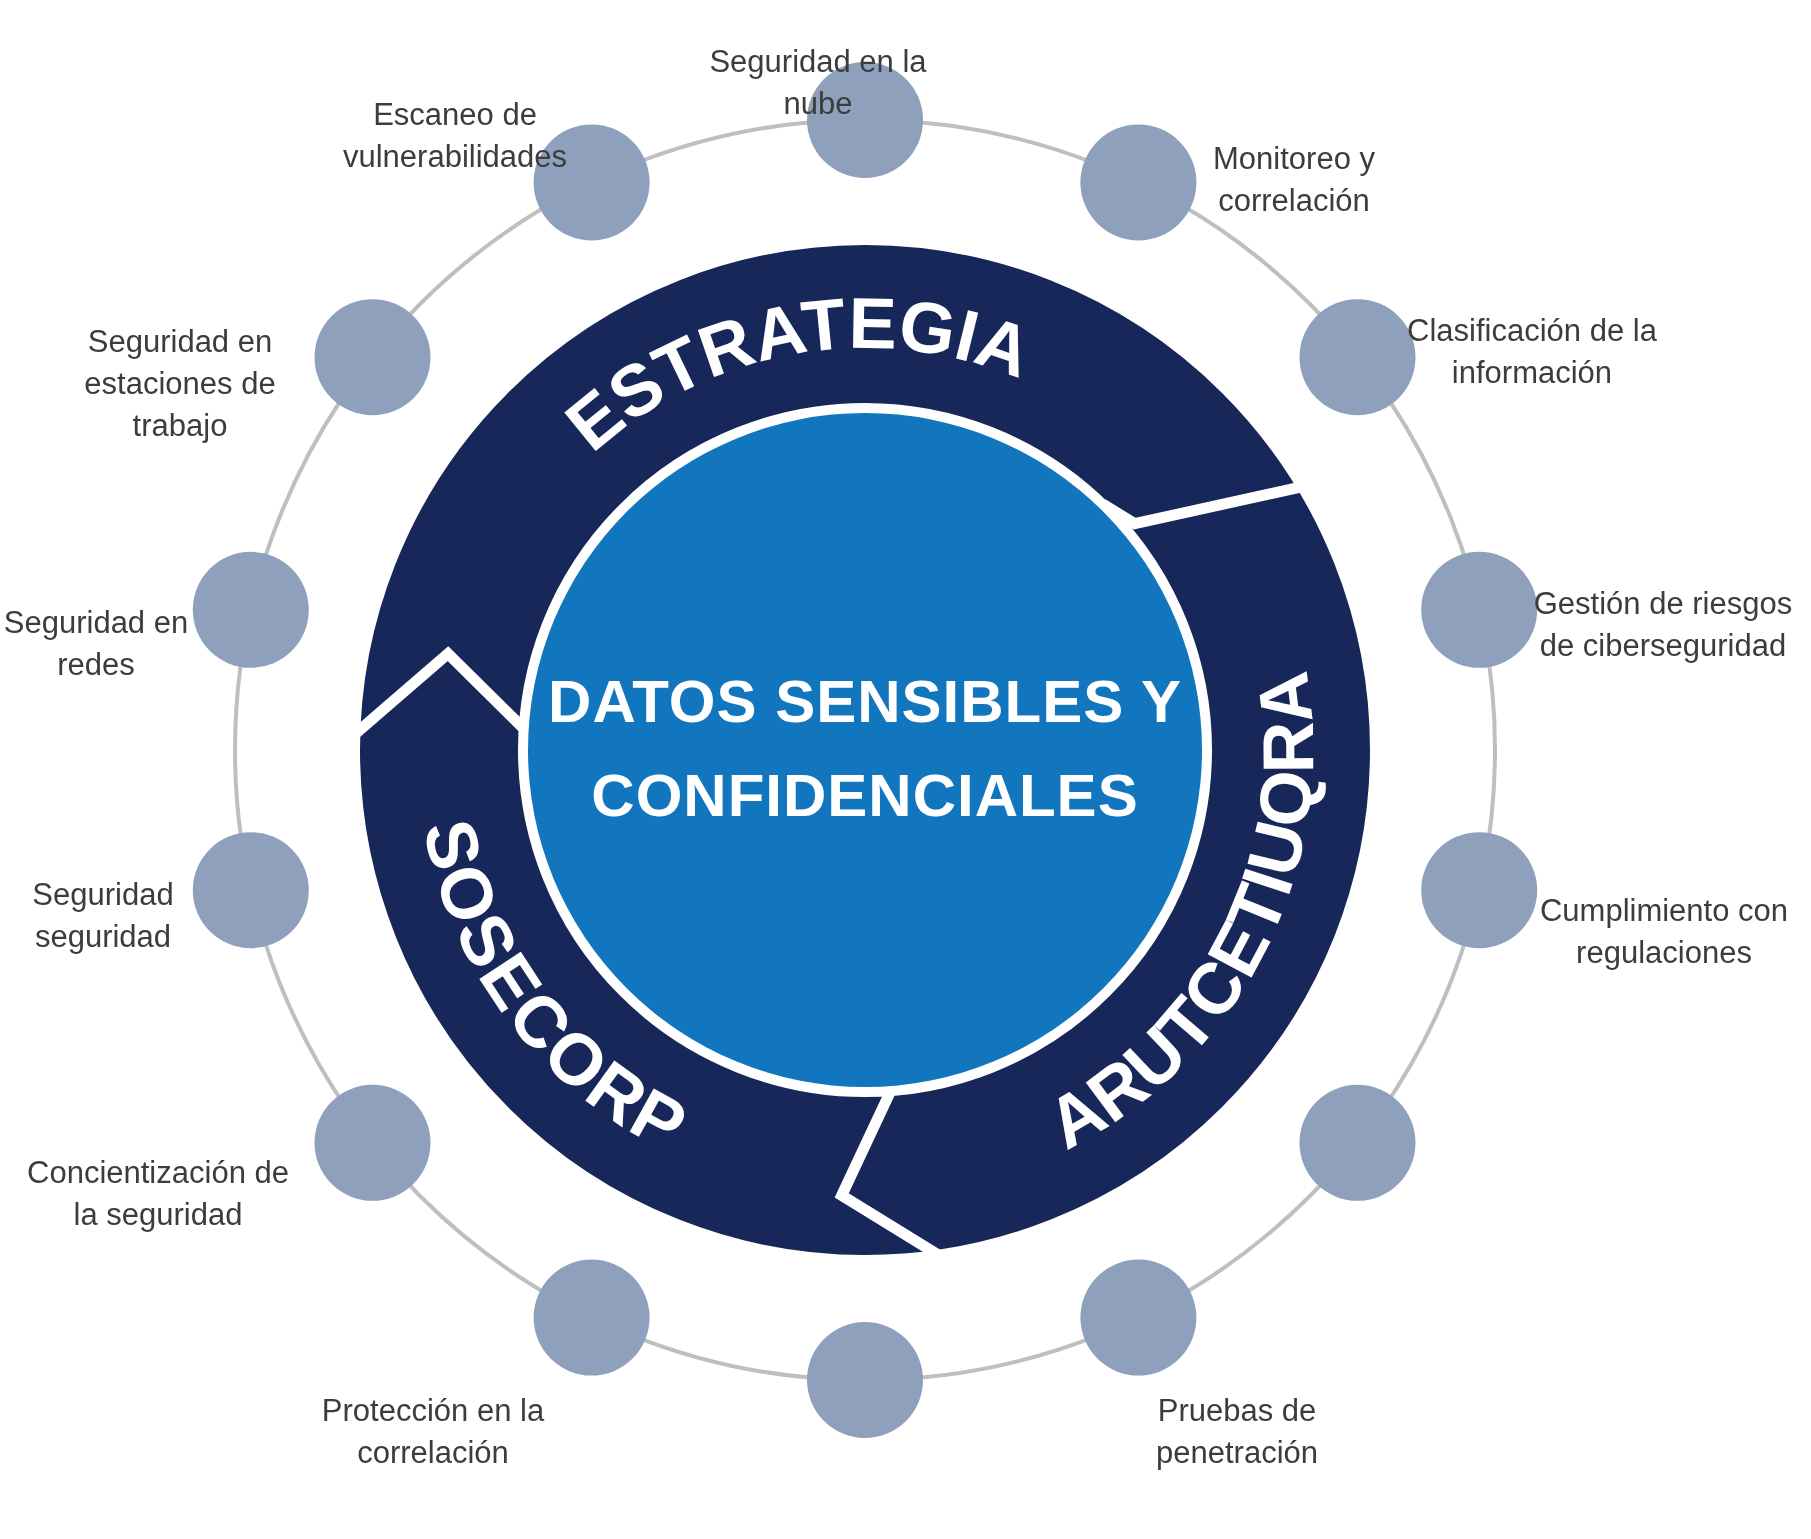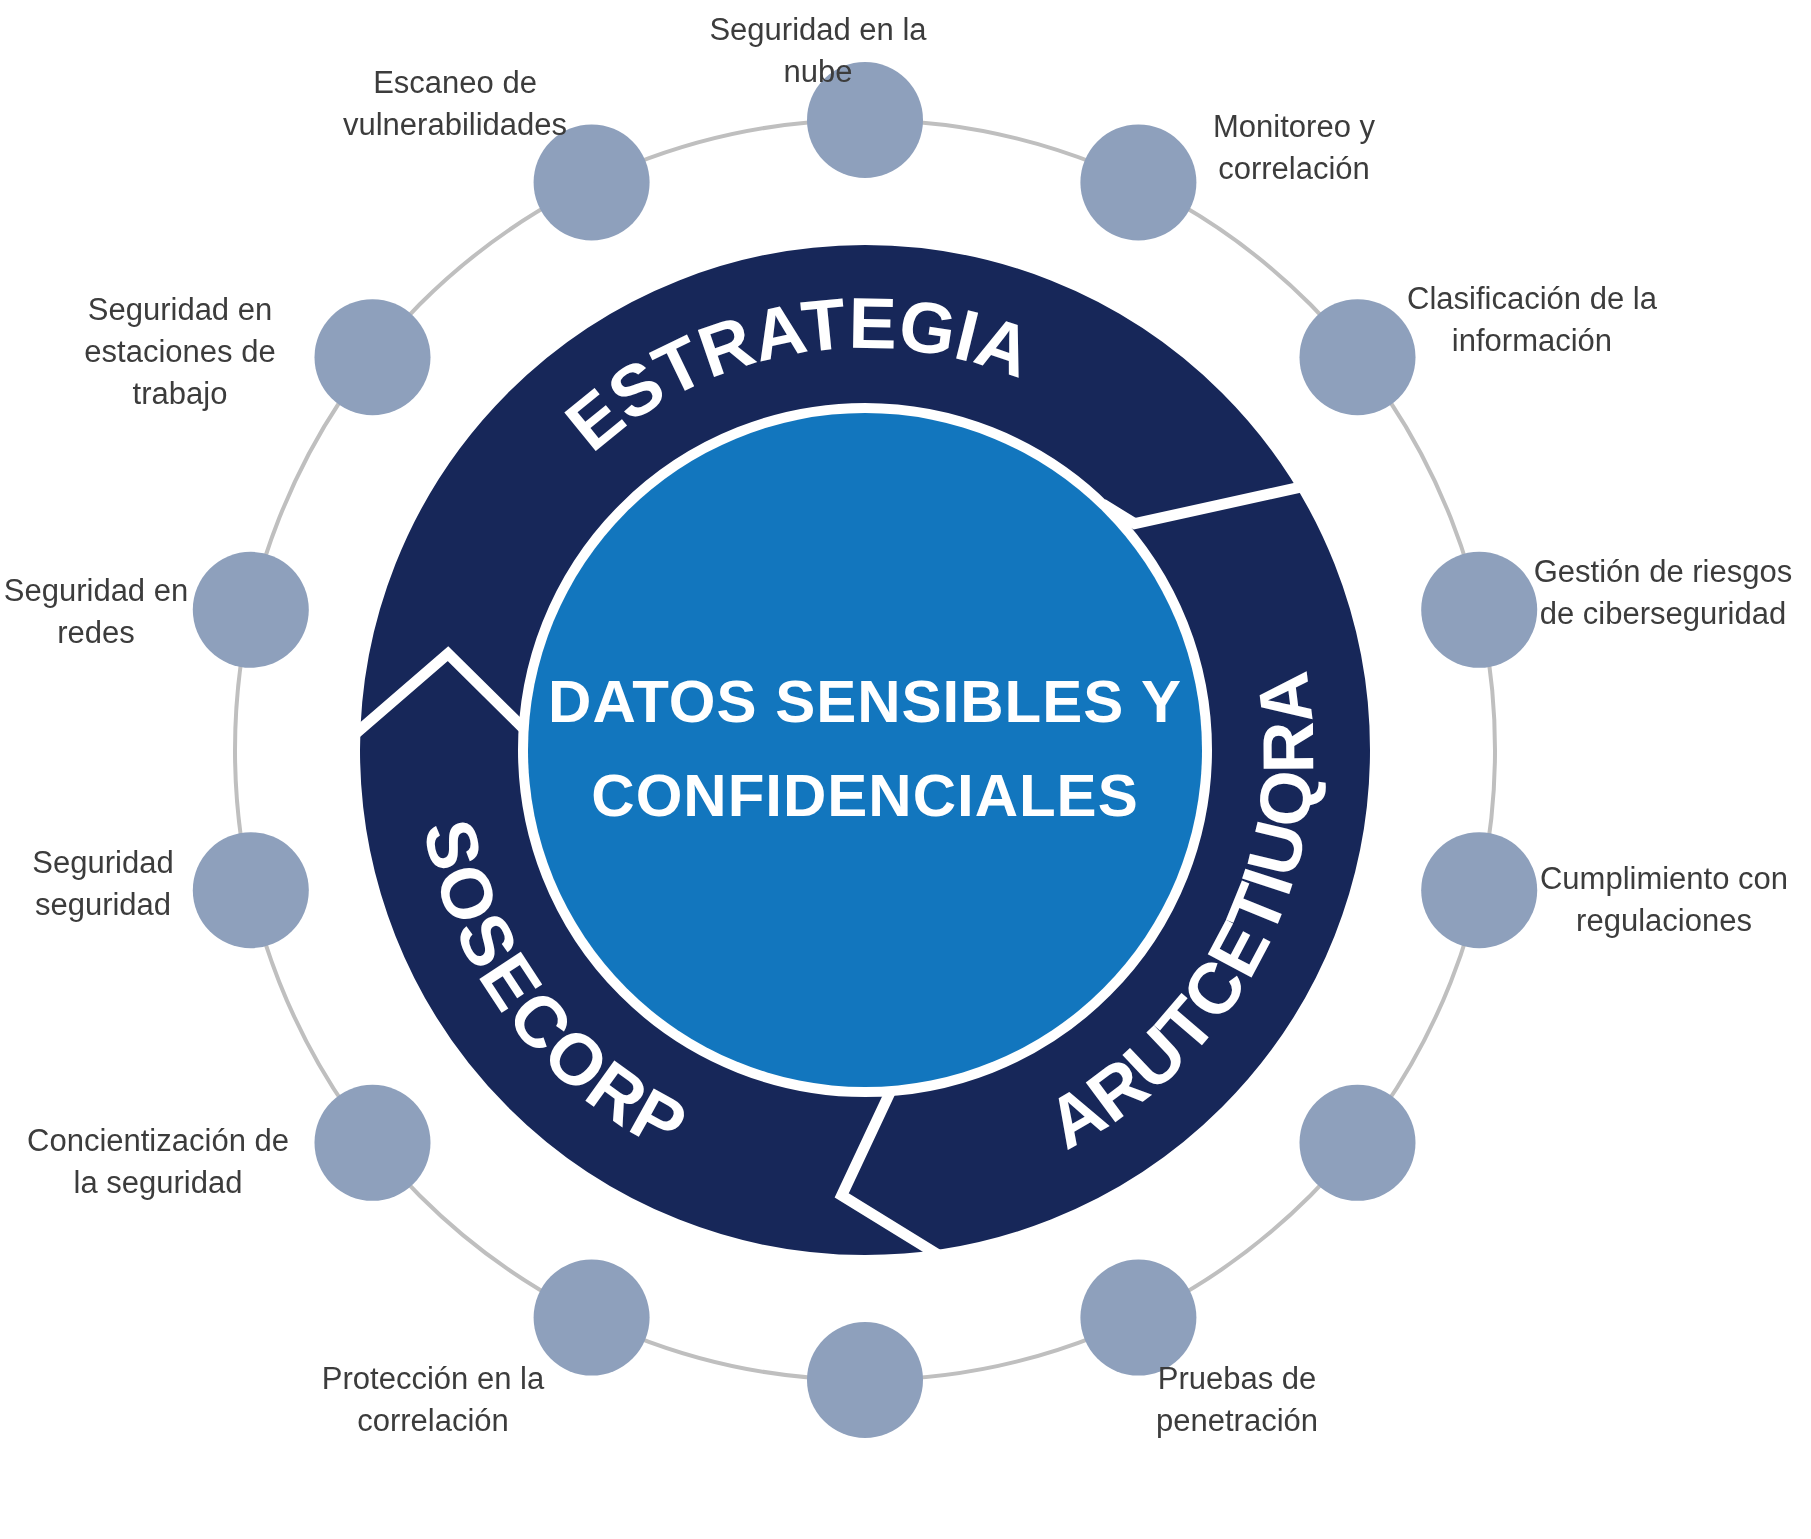--- a/index.html
+++ b/index.html
@@ -13,21 +13,21 @@
   .core{fill:#1276be;}
   .ring-word{fill:#ffffff;font-weight:700;font-size:72px;
              font-family:"Liberation Sans","DejaVu Sans",sans-serif;}
   .ring-word-estrategia{letter-spacing:0px;}
   .ring-word-arquitectura{letter-spacing:0px;}
   .ring-word-procesos{letter-spacing:2px;}
   .core-title{fill:#ffffff;font-weight:700;font-size:60px;letter-spacing:1px;
               font-family:"Liberation Sans","DejaVu Sans",sans-serif;}
   .nlabel{position:absolute;transform:translate(-50%,-50%);width:max-content;
           white-space:pre-line;text-align:center;color:#3c3c3c;
-          font-size:31px;line-height:42px;}
+          font-size:31px;line-height:42px;margin-top:32px;}
 </style>
 </head>
 <body>
 
 <div class="stage">
   <svg width="1811" height="1539" viewBox="0 0 1811 1539">
 
     <circle class="orbit" cx="865" cy="750" r="630"></circle>
 
     <circle class="ring-annulus" cx="865" cy="750" r="426"></circle>

